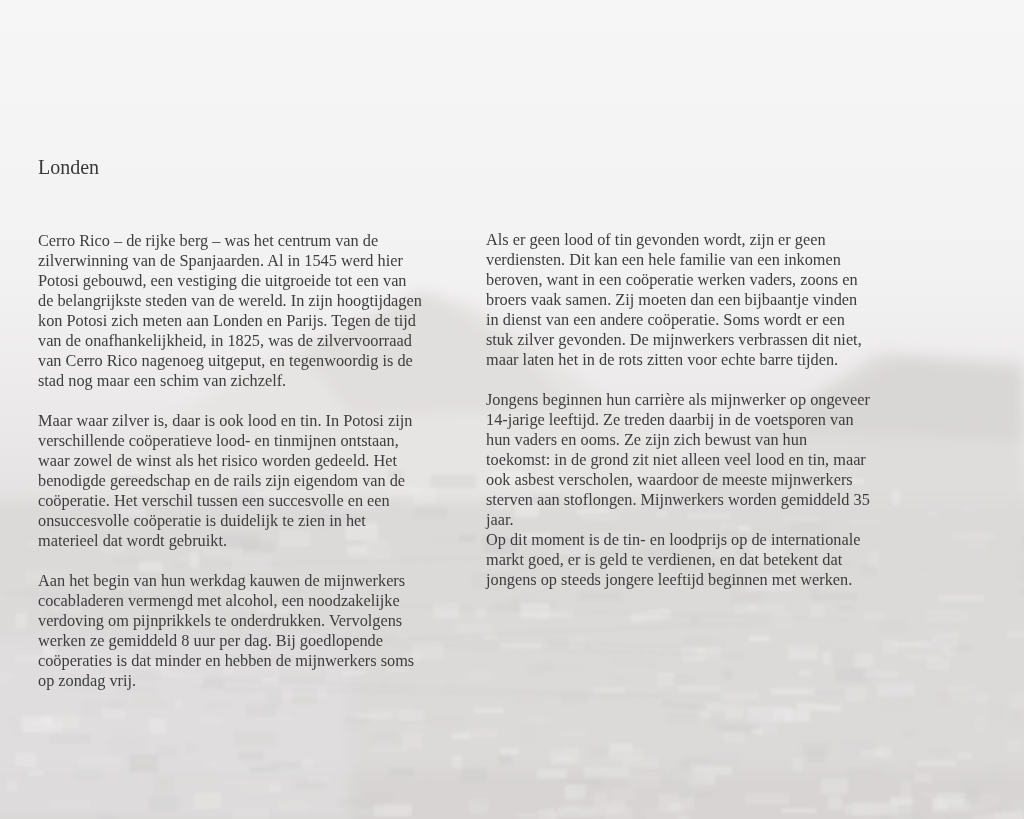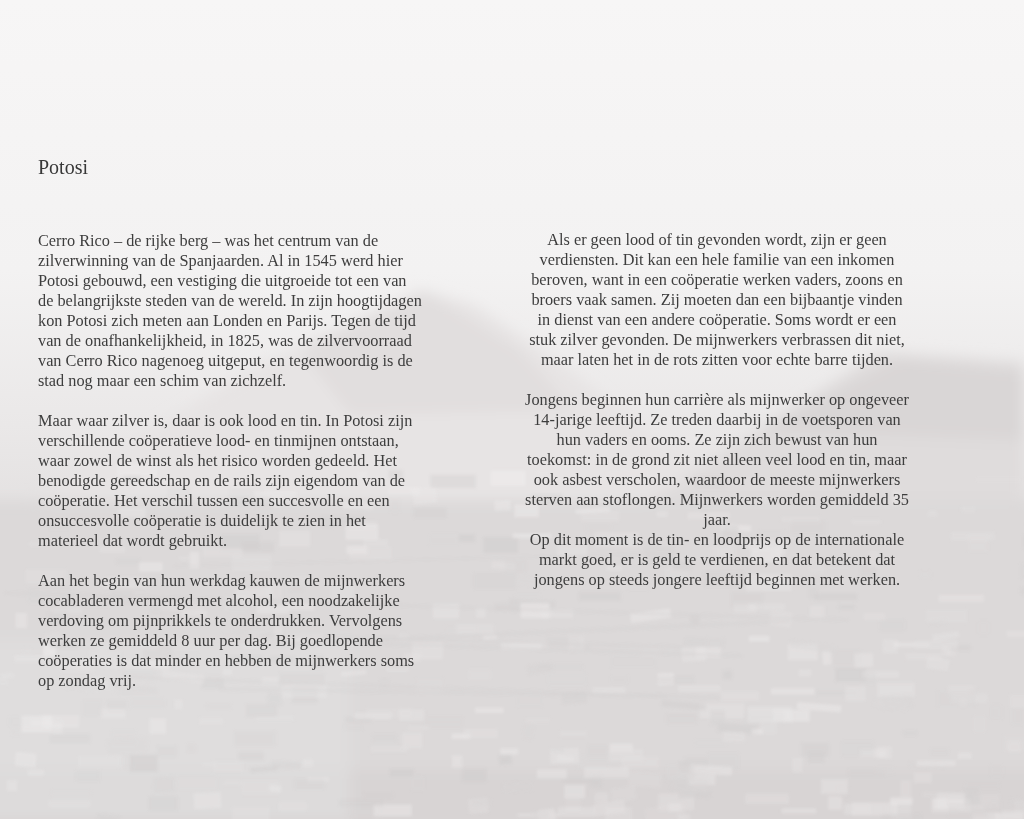--- a/index.html
+++ b/index.html
@@ -27,21 +27,21 @@
     color: #383838;
   }
   .col {
     position: absolute;
     width: 462px;
     font-size: 16.3px;
     line-height: 20px;
     color: #3d3d3d;
   }
   .col-left  { left: 38px;  top: 231px; }
-  .col-right { left: 486px; top: 230px; text-align: center; }
+  .col-right { left: 486px; top: 230px; }
   .col p {
     margin: 0 0 20px 0;
     white-space: pre-line;
   }
 </style>
 </head>
 <body>
 
 <div class="page">
 
@@ -512,21 +512,21 @@
         <line x1="282" y1="644" x2="790" y2="621" stroke="#cdcaca" stroke-width="2.5" opacity="0.4"></line>
         <line x1="358" y1="643" x2="742" y2="656" stroke="#cdcaca" stroke-width="2.3" opacity="0.4"></line>
         <line x1="128" y1="677" x2="721" y2="698" stroke="#cdcaca" stroke-width="1.9" opacity="0.4"></line>
         <line x1="5" y1="593" x2="848" y2="620" stroke="#cdcaca" stroke-width="2.0" opacity="0.4"></line>
         <line x1="174" y1="566" x2="679" y2="553" stroke="#cdcaca" stroke-width="1.1" opacity="0.4"></line>
         <line x1="218" y1="689" x2="666" y2="696" stroke="#cdcaca" stroke-width="2.3" opacity="0.4"></line>
         <line x1="260" y1="635" x2="683" y2="647" stroke="#cdcaca" stroke-width="2.1" opacity="0.4"></line>
       </g>
   </svg>
 
-  <h1 class="title">Potosi</h1>
+  <h1 class="title">Londen</h1>
 
   <div class="col col-left">
     <p>Cerro Rico – de rijke berg – was het centrum van de
 zilverwinning van de Spanjaarden. Al in 1545 werd hier
 Potosi gebouwd, een vestiging die uitgroeide tot een van
 de belangrijkste steden van de wereld. In zijn hoogtijdagen
 kon Potosi zich meten aan Londen en Parijs. Tegen de tijd
 van de onafhankelijkheid, in 1825, was de zilvervoorraad
 van Cerro Rico nagenoeg uitgeput, en tegenwoordig is de
 stad nog maar een schim van zichzelf.</p>

